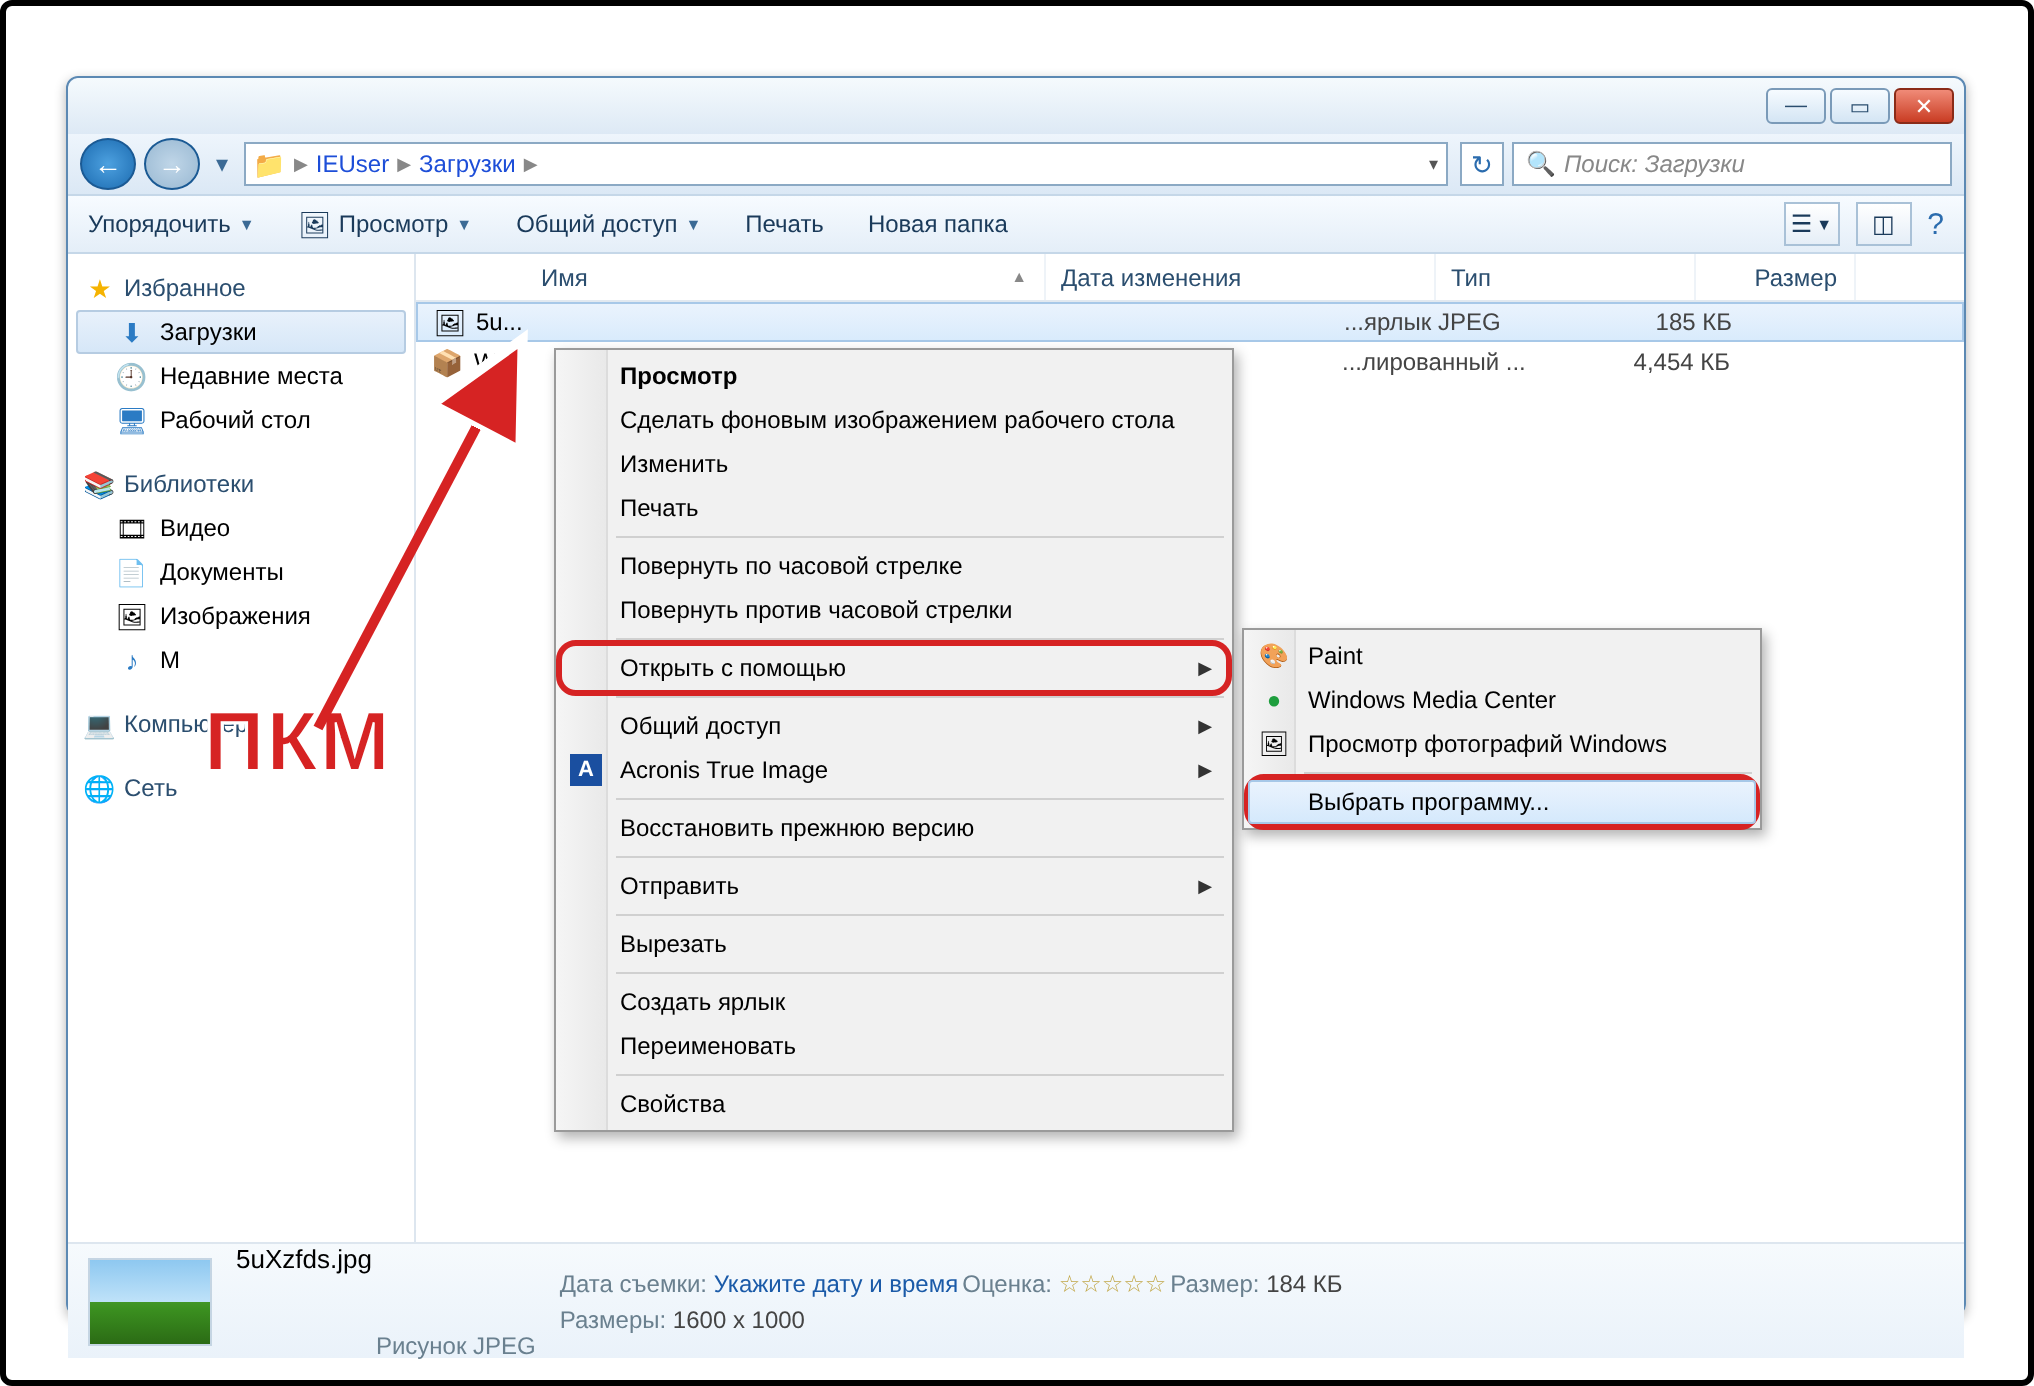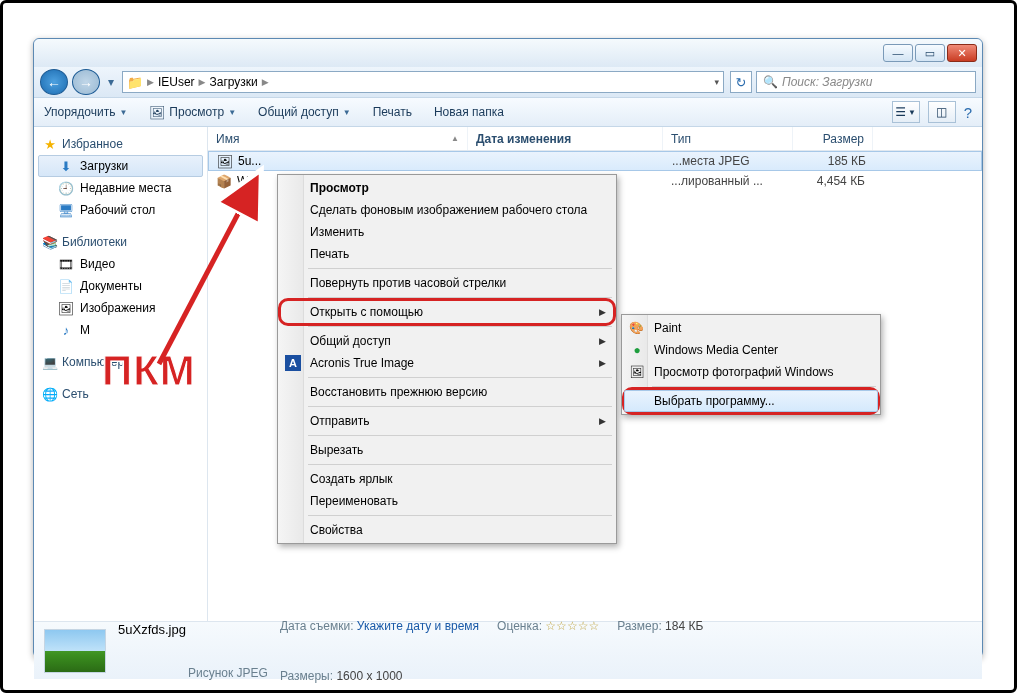--- a/index.html
+++ b/index.html
@@ -7,57 +7,57 @@
   .frame { width:1017px; height:693px; border:3px solid #000; border-radius:6px; background:#fff; position:relative; overflow:hidden;}
   .window { position:absolute; left:30px; top:35px; width:950px; height:620px; border:1px solid #5c89b3; border-radius:6px; background:linear-gradient(#eaf3fb,#dce9f6); box-shadow:0 2px 6px rgba(0,0,0,.3);}
   .titlebar {height:28px; background:linear-gradient(#f5fafd,#dde9f5); display:flex; align-items:center; justify-content:flex-end; padding:0 5px; border-radius:6px 6px 0 0;}
   .tbtn {width:30px;height:18px;margin-left:2px;display:flex;align-items:center;justify-content:center;border:1px solid #7a9ab8;border-radius:3px;background:linear-gradient(#f6fbff,#d4e5f4);font-size:11px;color:#2b4e6f;}
   .tbtn.close{background:linear-gradient(#f08b78,#c93c23);color:#fff;border-color:#8a2b18;}
   .addrbar{height:30px;background:linear-gradient(#eef5fc,#dbe8f5);display:flex;align-items:center;padding:2px 6px;gap:4px;}
   .navbtn{width:28px;height:26px;border-radius:50%;background:radial-gradient(#4da1e0,#1c6bb0);color:#fff;display:flex;align-items:center;justify-content:center;font-size:14px;border:1px solid #1b5a94;}
   .navbtn.fwd{background:radial-gradient(#c0d6e8,#98b8d2);}
   .navdrop{width:14px;height:24px;display:flex;align-items:center;justify-content:center;color:#3b6a95;}
   .addressbox{flex:1;height:22px;background:#fff;border:1px solid #8ba9c4;display:flex;align-items:center;padding:0 4px;gap:4px;}
-  .addressbox .crumb{color:#000000;}
+  .addressbox .crumb{color:#1d4ed8;}
   .addressbox .sep{color:#888;font-size:9px;}
   .refreshbtn{width:22px;height:22px;border:1px solid #8ba9c4;background:#fff;display:flex;align-items:center;justify-content:center;margin-left:2px;color:#2b6cae;font-size:13px;}
   .searchbox{width:220px;height:22px;background:#fff;border:1px solid #8ba9c4;display:flex;align-items:center;padding:0 6px;color:#888;font-style:italic;}
   .toolbar{height:30px;background:linear-gradient(#f7fbff,#e4eef8);border-top:1px solid #c5d7e8;border-bottom:1px solid #c5d7e8;display:flex;align-items:center;padding:0 10px;gap:22px;color:#1a3a5a;justify-content:flex-end;}
   .tbitem{display:flex;align-items:center;gap:4px;}
   .tbitem .arr{font-size:8px;color:#3b6a95;}
   .tbright{margin-left:auto;display:flex;gap:8px;align-items:center;}
   .tbiconbox{width:28px;height:22px;border:1px solid #a9c1d7;background:linear-gradient(#fff,#e5eef7);display:flex;align-items:center;justify-content:center;}
   .body{display:flex;height:494px;}
   .nav{width:174px;background:#fff;border-right:1px solid #dde6ef;padding:6px 4px;position:relative;}
   .navgroup{margin-bottom:10px;}
   .navhead{display:flex;align-items:center;gap:4px;padding:3px 4px;color:#2b4e6f;font-weight:normal;}
   .navitem{display:flex;align-items:center;gap:6px;padding:3px 4px 3px 20px;border-radius:2px;}
   .navitem.sel{background:linear-gradient(#e8f1fb,#d6e7f8);border:1px solid #b6cce2;padding:2px 3px 2px 19px;}
   .ico{width:16px;height:16px;display:inline-flex;align-items:center;justify-content:center;font-size:13px;}
   .main{flex:1;background:#fff;position:relative;}
-  .cols{height:24px;border-bottom:1px solid #e2e9f0;display:flex;align-items:center;color:#2b4e6f;}
+  .cols{height:24px;border-bottom:1px solid #e2e9f0;display:flex;align-items:center;color:#2b4e6f;justify-content:center;}
   .col{padding:0 8px;border-right:1px solid #eef3f8;height:100%;display:flex;align-items:center;gap:3px;}
   .col.name{width:260px;}
-  .col.date{width:195px;font-weight:bold;}
+  .col.date{width:195px;}
   .col.type{width:130px;}
   .col.size{width:80px;justify-content:flex-end;}
   .rows .row{height:20px;display:flex;align-items:center;}
   .rows .row.sel{background:linear-gradient(#eaf3fd,#d9ebfc);border:1px solid #a7c8e8;}
   .cell{padding:0 8px;overflow:hidden;white-space:nowrap;}
   .cell.name{width:260px;display:flex;align-items:center;gap:5px;}
   .cell.date{width:195px;color:#444;}
   .cell.type{width:130px;color:#444;}
   .cell.size{width:80px;text-align:right;color:#444;}
   .details{height:58px;border-top:1px solid #dde6ef;background:linear-gradient(#f6fafd,#eaf2fa);display:flex;align-items:center;padding:4px 10px;gap:12px;}
   .thumb{width:62px;height:44px;background:linear-gradient(#6cc04a,#3a8e1f 60%,#2b6b15);border:1px solid #c5d5e3;display:flex;align-items:flex-start;justify-content:flex-end;}
   .thumb .sky{width:100%;height:50%;background:linear-gradient(#8ec8f0,#bfe2f9);}
   .dmeta{display:flex;gap:2px;}
   .dmeta .fn{font-size:13px;color:#000;}
   .dmeta .ft{color:#6a808f;margin-top:44px;}
-  .dfields{display:flex;gap:18px;flex-wrap:wrap;color:#6a808f;}
+  .dfields{display:flex;gap:2px;flex-wrap:wrap;color:#6a808f;}
   .dfields .k{color:#6a808f;}
   .dfields .v{color:#1a5aa8;}
   .dfields .static{color:#444;}
   
   
   .ctx{position:absolute;background:#f1f1f1;border:1px solid #9a9a9a;box-shadow:2px 3px 6px rgba(0,0,0,.3);padding:2px;}
   .ctx .mi{height:22px;display:flex;align-items:center;padding:0 28px 0 30px;white-space:nowrap;position:relative;}
   .ctx .mi.bold{font-weight:bold;}
   .ctx .mi .sub{position:absolute;right:8px;font-size:9px;color:#333;}
   .ctx .sep{height:1px;background:#d0d0d0;margin:3px 2px 3px 28px;}
@@ -195,21 +195,21 @@
         <div class="col type">Тип</div>
         <div class="col size">Размер</div>
       </div>
       <div class="rows">
         <div class="row sel">
           <div class="cell name">
                 <span class="ico">🖼</span>
                 <span>5u...</span>
               </div>
           <div class="cell date"></div>
-          <div class="cell type">...места JPEG</div>
+          <div class="cell type">...ярлык JPEG</div>
           <div class="cell size">185 КБ</div>
         </div>
         <div class="row">
           <div class="cell name">
                 <span class="ico">📦</span>
                 <span>W...</span>
               </div>
           <div class="cell date"></div>
           <div class="cell type">...лированный ...</div>
           <div class="cell size">4,454 КБ</div>
@@ -235,20 +235,21 @@
     </div>
   </div>
 
   <div class="ctx ctx1">
     <div class="iconcol"></div>
     <div class="mi bold">Просмотр</div>
     <div class="mi">Сделать фоновым изображением рабочего стола</div>
     <div class="mi">Изменить</div>
     <div class="mi">Печать</div>
     <div class="sep"></div>
+    <div class="mi">Повернуть по часовой стрелке</div>
     <div class="mi">Повернуть против часовой стрелки</div>
     <div class="sep"></div>
     <div style="position:relative;">
       <div class="hl-red" style="position:absolute;left:-2px;right:-2px;top:-3px;bottom:-3px;pointer-events:none"></div>
       <div class="mi">
             <span>Открыть с помощью</span>
             <span class="sub">▶</span>
           </div>
     </div>
     <div class="sep"></div>

